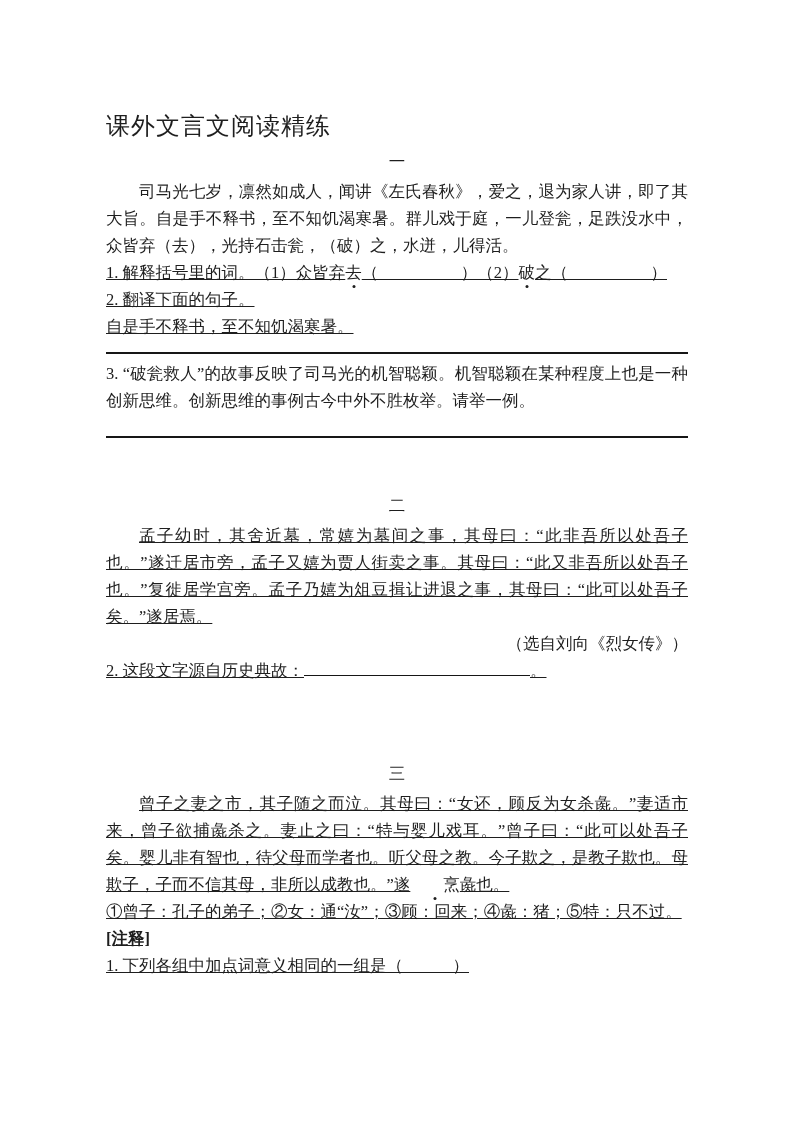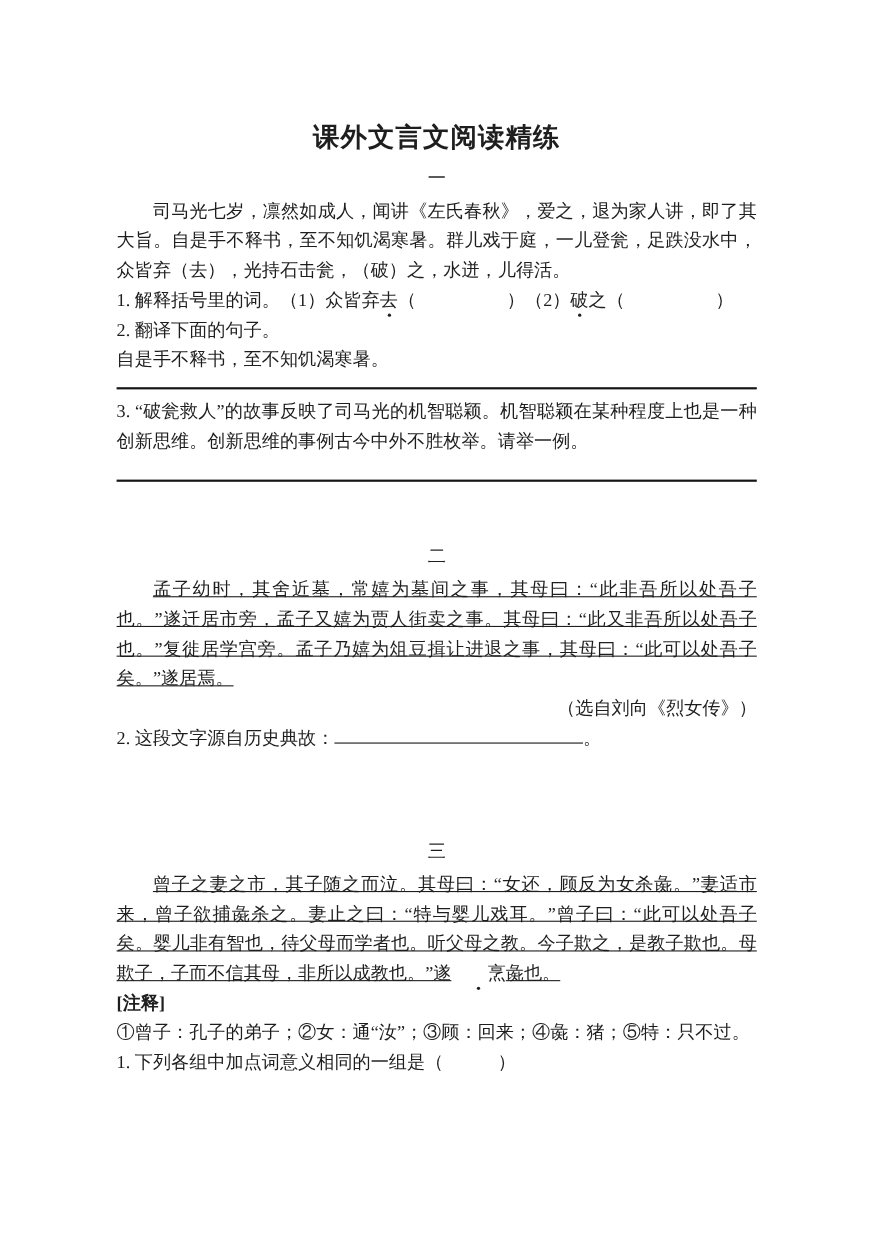--- a/index.html
+++ b/index.html
@@ -11,39 +11,38 @@
   .doc {
     width: 582px;
     margin-left: 106px;
     padding-top: 110px;
     font-size: 16.5px;
     line-height: 27px;
   }
   .title {
     margin: 0;
     font-size: 24px;
-    font-weight: 700;
-    text-align: center;
+    font-weight: 400;
     line-height: 32px;
     letter-spacing: 1px;
   }
   .marker {
     text-align: center;
     line-height: 24px;
     margin-top: 8px;
   }
   .marker.m2 { margin-top: 56px; }
   .marker.m3 { margin-top: 78px; }
   .passage {
     margin: 4px 0 0 0;
     text-indent: 2em;
     text-align: justify;
   }
   .passage.p2 { margin-top: 4px; text-decoration: underline; }
-  .line { margin: 0; }
+  .line { margin: 0; text-decoration: underline; }
   .q3 { margin: 6px 0 0 0; text-align: justify; }
   .rule {
     border: none;
     border-top: 2px solid #161616;
     margin: 12px 0 0 0;
     height: 0;
   }
   .rule.r2 { margin-top: 22px; }
   .source-line { text-align: right; margin: 0; }
   .notes-header { font-weight: 700; }
@@ -102,18 +101,18 @@
   <p class="source-line">（选自刘向《烈女传》）</p>
 
 
 
   <p class="line"><span>2. 这段文字源自历史典故：</span><span class="blank b-q2"></span><span>。</span></p>
 
   <div class="marker m3">三</div>
 
   <p class="passage p2"><span>曾子之妻之市，其子随之而泣。其母曰：“女还，顾反为女杀彘。”妻适市来，曾子欲捕彘杀之。妻止之曰：“特与婴儿戏耳。”曾子曰：“此可以处吾子矣。婴儿非有智也，待父母而学者也。听父母之教。今子欺之，是教子欺也。母欺子，子而不信其母，非所以成教也。”遂</span><span class="em">烹</span><span>彘也。</span></p>
 
+  <p class="line">①曾子：孔子的弟子；②女：通“汝”；③顾：回来；④彘：猪；⑤特：只不过。</p>
   <p class="line notes-header">[注释]</p>
-  <p class="line">①曾子：孔子的弟子；②女：通“汝”；③顾：回来；④彘：猪；⑤特：只不过。</p>
 
   <p class="line">1. 下列各组中加点词意义相同的一组是（　　　）</p>
 
 </div>
 
 </body></html>

